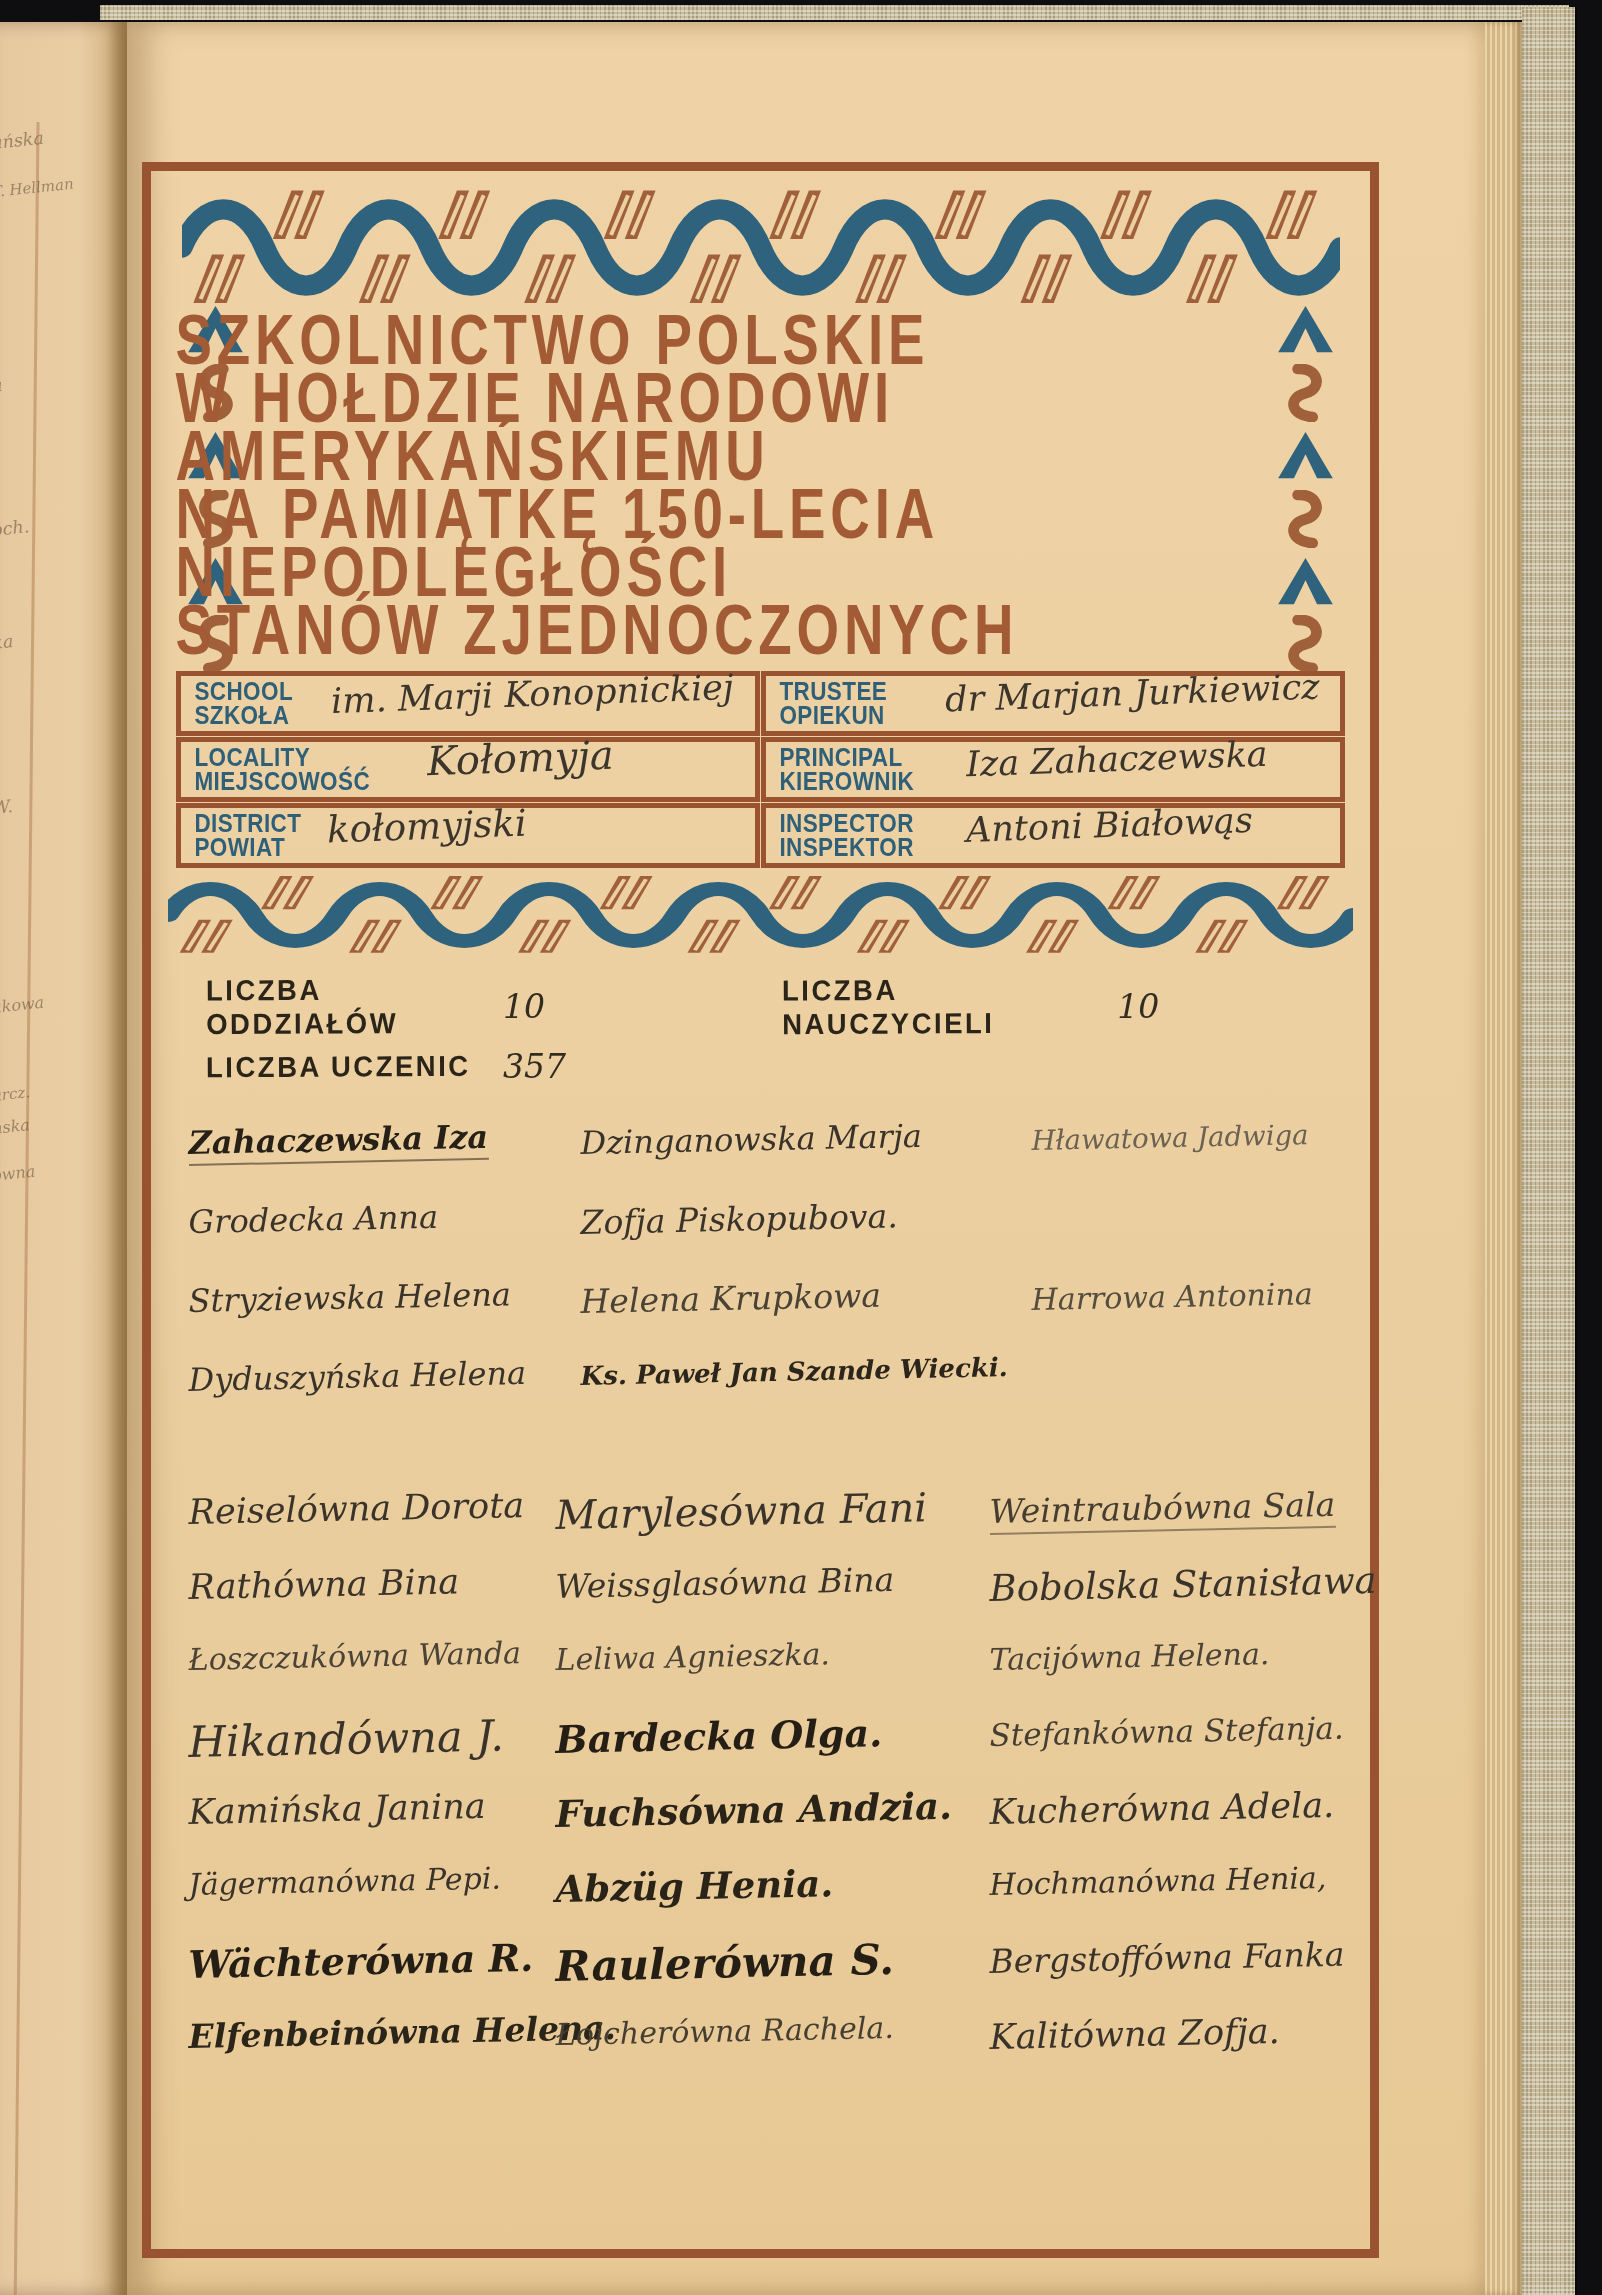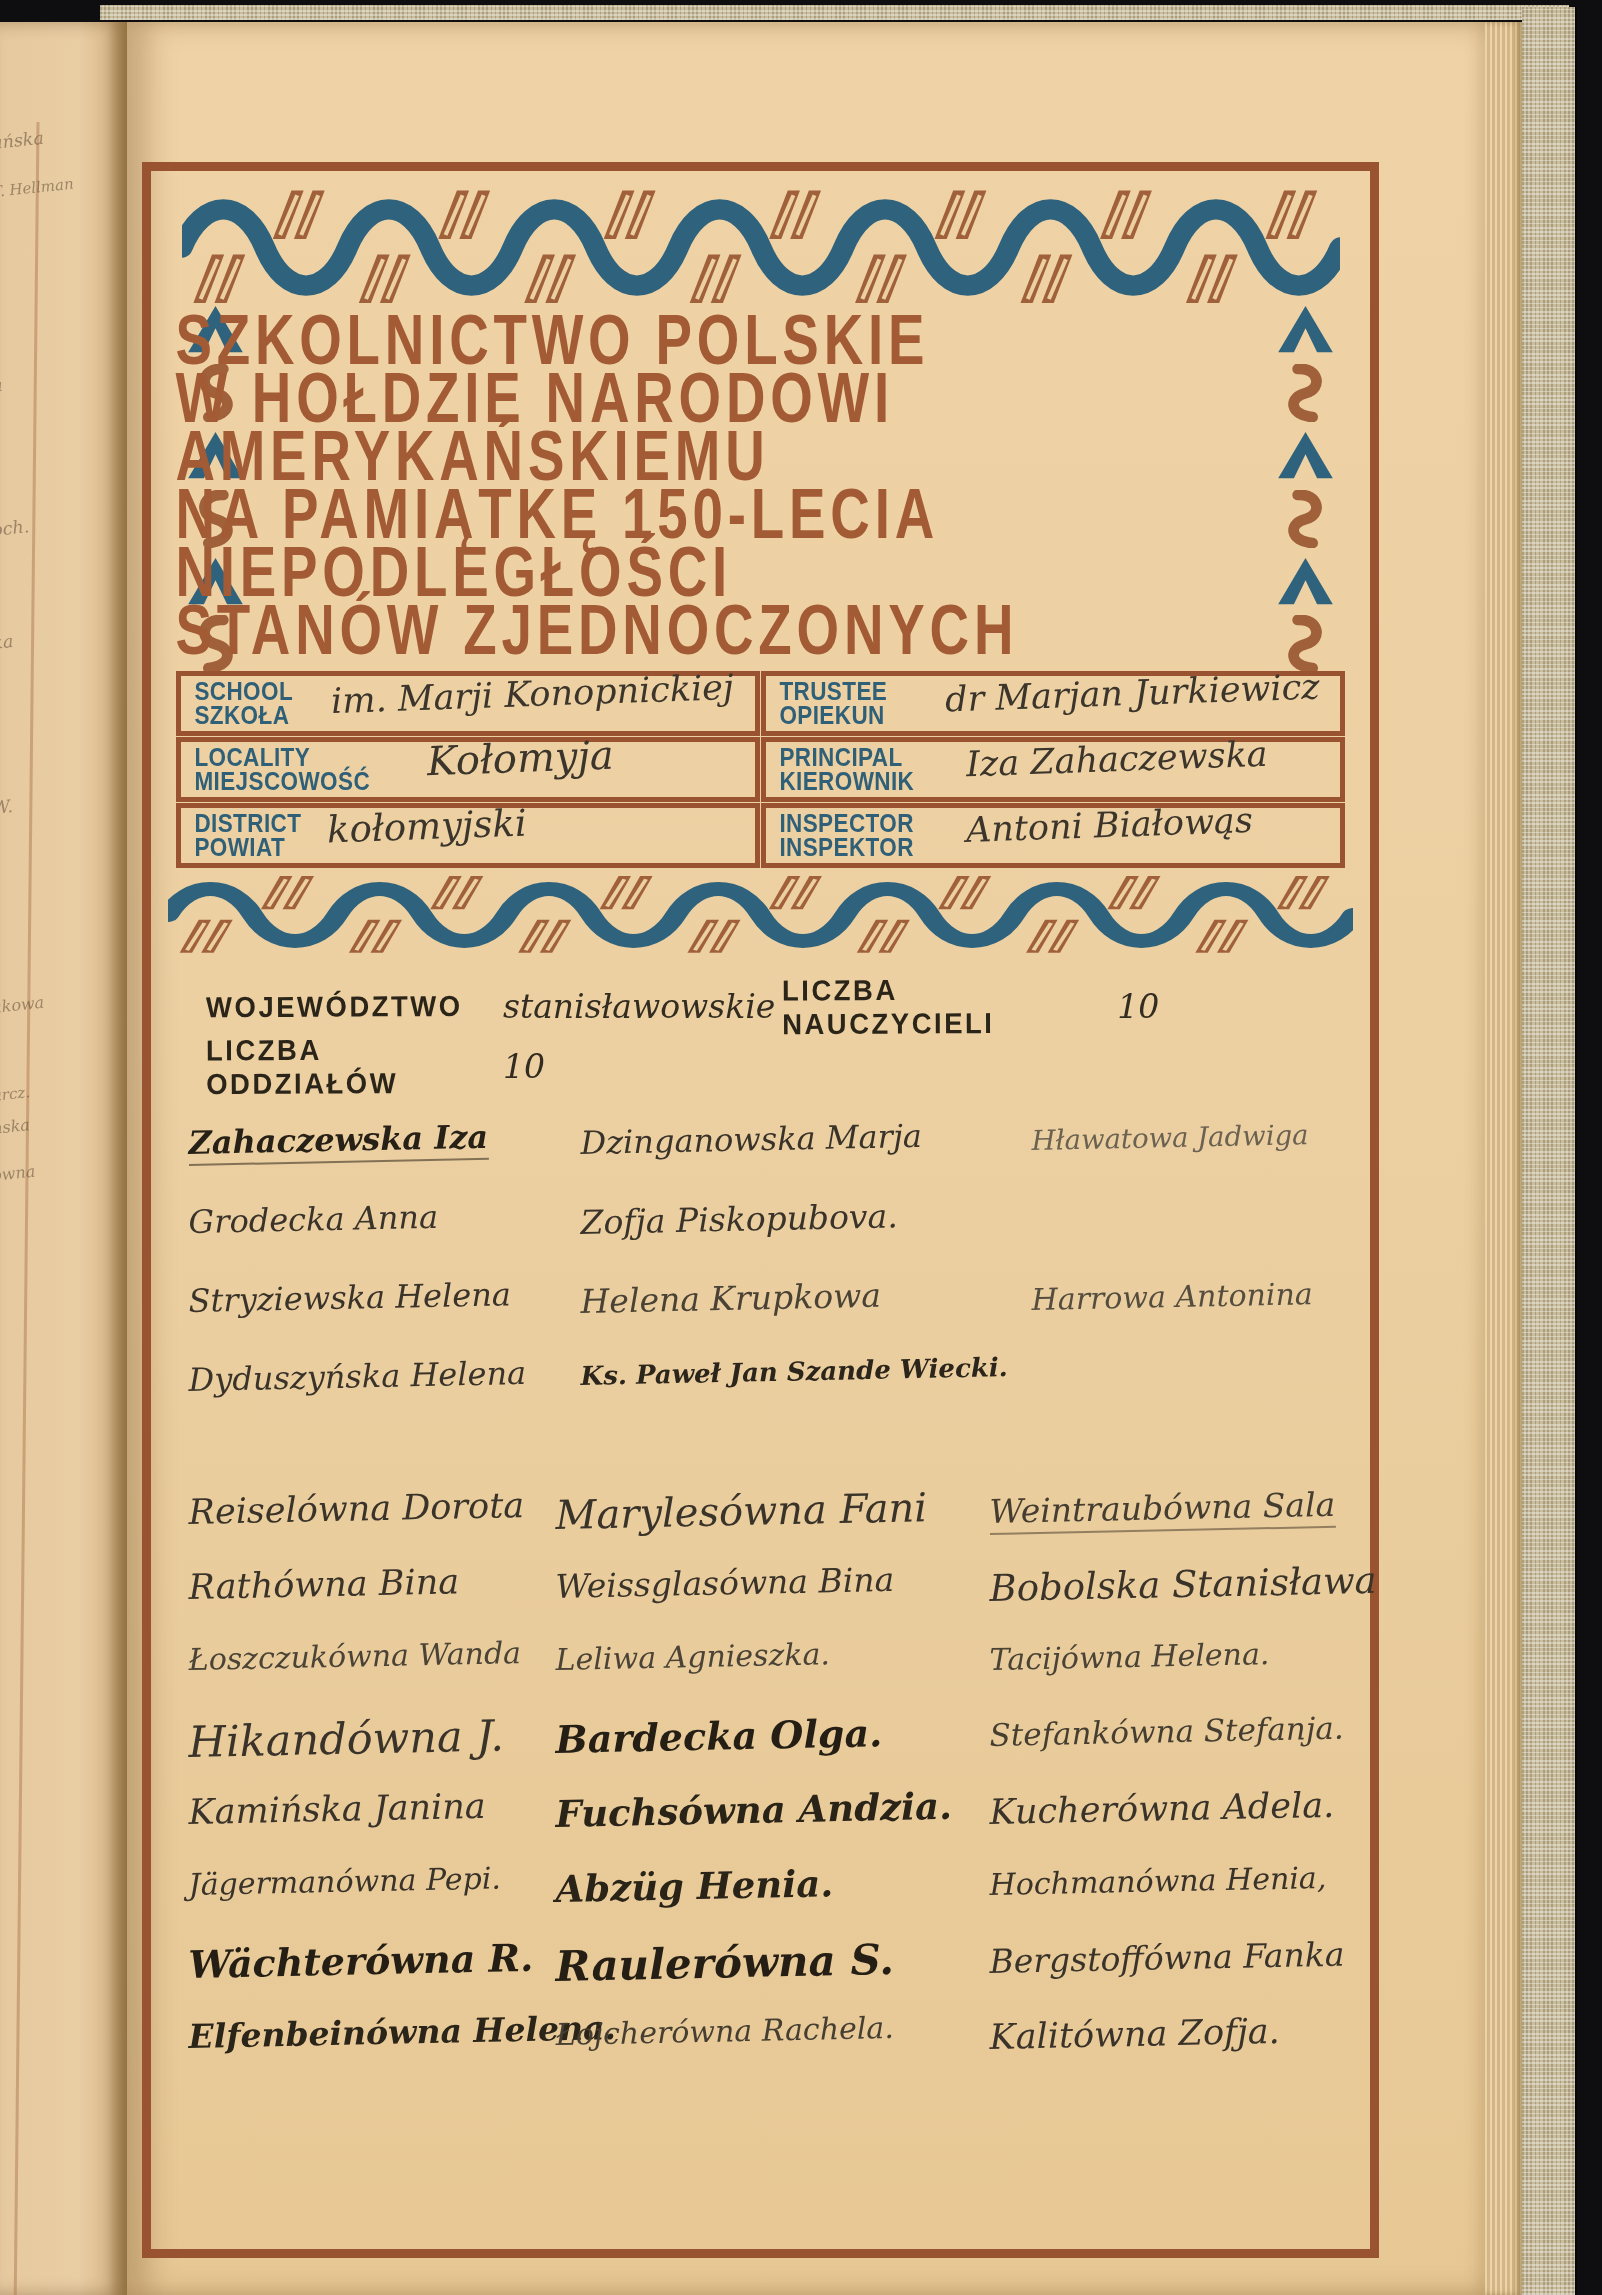--- a/index.html
+++ b/index.html
@@ -273,26 +273,26 @@
         </div>
       </div>
 
       <svg class="band band-mid" viewBox="0 0 1428 150" preserveAspectRatio="none">
           <use href="#waveg"></use>
         </svg>
 
       <div class="info">
         <div class="info-col-left">
           <div class="info-row">
-            <span class="info-label">WOJEWÓDZTWO</span>
-            <span class="info-value hand">stanisławowskie</span>
-          </div>
-          <div class="info-row">
             <span class="info-label">LICZBA ODDZIAŁÓW</span>
             <span class="info-value hand">10</span>
+          </div>
+          <div class="info-row">
+            <span class="info-label">LICZBA UCZENIC</span>
+            <span class="info-value hand">357</span>
           </div>
         </div>
         <div class="info-col-right">
           <div class="info-row">
             <span class="info-label">LICZBA NAUCZYCIELI</span>
             <span class="info-value hand">10</span>
           </div>
         </div>
       </div>
 

